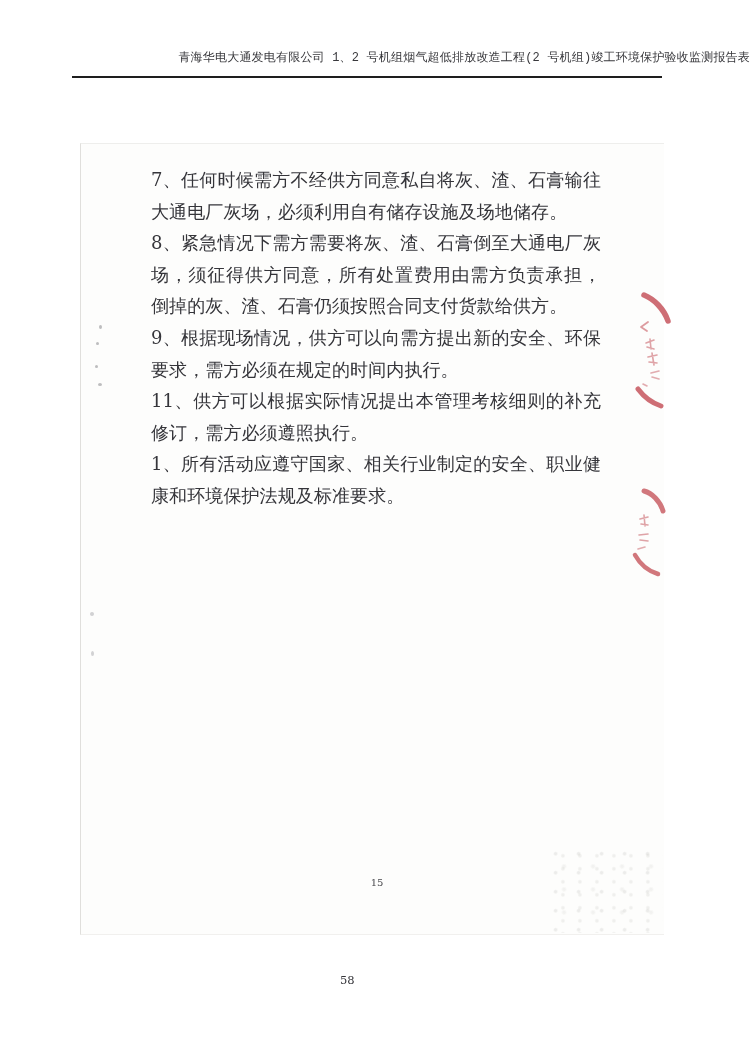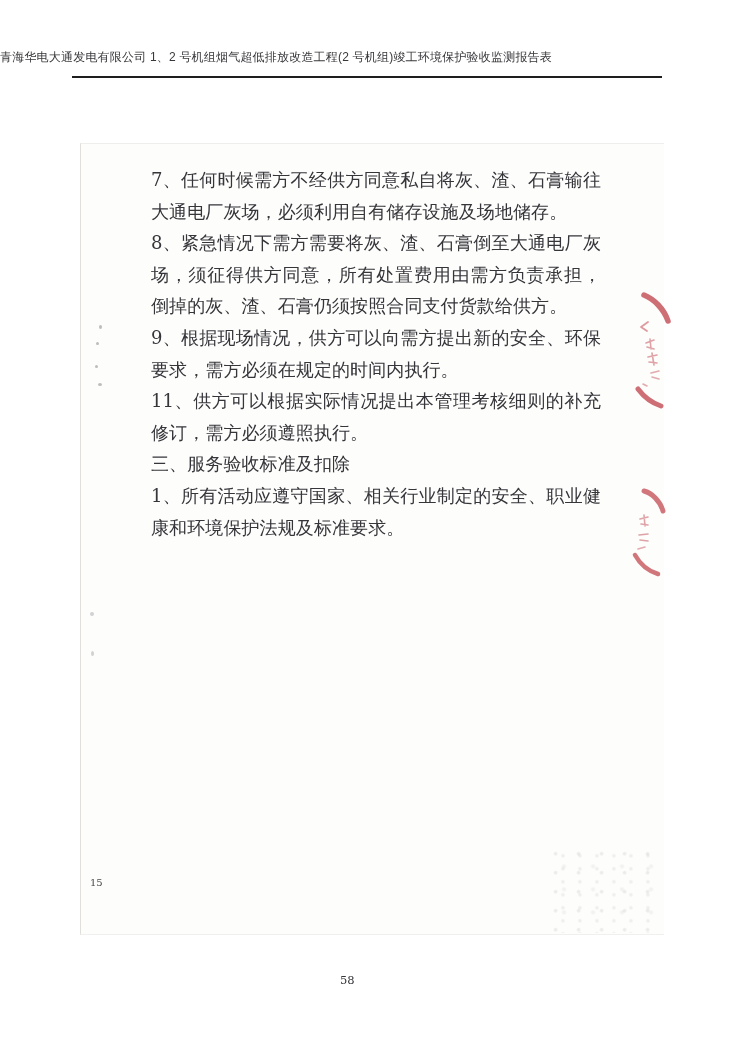--- a/index.html
+++ b/index.html
@@ -3,25 +3,25 @@
 <meta charset="utf-8">
 <style>
   * { margin: 0; padding: 0; box-sizing: border-box; }
   html, body { width: 750px; height: 1060px; background: #ffffff; overflow: hidden; }
   body { position: relative; font-family: "DejaVu Serif", serif; }
 
   .header-title {
     position: absolute;
     left: 0; right: 0;
     top: 49px;
-    text-align: left;
+    text-align: right;
     font-size: 12px;
     letter-spacing: 0.2px;
     color: #38383c;
-    font-family: Liberation Sans, sans-serif;
+    font-family: Liberation Mono, monospace;
   }
 
   .header-rule {
     position: absolute;
     left: 72px;
     top: 76px;
     width: 590px;
     height: 2px;
     background: #1e1e1e;
   }
@@ -63,21 +63,21 @@
     line-height: 31.6px;
     text-align: justify;
     letter-spacing: 0.1px;
   }
 
   .inner-page-number {
     position: absolute;
     left: 80px;
     width: 584px;
     top: 877px;
-    text-align: left;
+    text-align: center;
     font-size: 10px;
     color: #4a4a4e;
     padding-left: 10px;
   }
 
   .outer-page-number {
     position: absolute;
     left: 340px;
     top: 973px;
     width: 48px;
@@ -106,21 +106,20 @@
 
 <div class="inner-page">
   <div class="scan-noise"></div>
 </div>
 
 <div class="content">
   <p>7、任何时候需方不经供方同意私自将灰、渣、石膏输往大通电厂灰场，必须利用自有储存设施及场地储存。</p>
   <p>8、紧急情况下需方需要将灰、渣、石膏倒至大通电厂灰场，须征得供方同意，所有处置费用由需方负责承担，倒掉的灰、渣、石膏仍须按照合同支付货款给供方。</p>
   <p>9、根据现场情况，供方可以向需方提出新的安全、环保要求，需方必须在规定的时间内执行。</p>
   <p>11、供方可以根据实际情况提出本管理考核细则的补充修订，需方必须遵照执行。</p>
-  <p>三、服务验收标准及扣除</p>
   <p>1、所有活动应遵守国家、相关行业制定的安全、职业健康和环境保护法规及标准要求。</p>
 </div>
 
 <svg class="seal seal-upper" viewBox="0 0 45 130" xmlns="http://www.w3.org/2000/svg">
   <path d="M16,8 C26,12 36,22 40,34" fill="none" stroke="#c24a52" stroke-width="5.5" stroke-linecap="round" opacity="0.8"></path>
   <path d="M13,40 l7,-5 M13,40 l6,4" fill="none" stroke="#c24a52" stroke-width="1.8" stroke-linecap="round" opacity="0.55"></path>
   <path d="M18,56 l8,-3 M19,60 l7,2 M22,52 l1,10" fill="none" stroke="#c24a52" stroke-width="1.6" stroke-linecap="round" opacity="0.5"></path>
   <path d="M20,70 l9,-2 M21,75 l8,1 M24,66 l2,12" fill="none" stroke="#c24a52" stroke-width="1.6" stroke-linecap="round" opacity="0.5"></path>
   <path d="M23,86 l8,-2 M24,90 l7,2" fill="none" stroke="#c24a52" stroke-width="1.6" stroke-linecap="round" opacity="0.45"></path>
   <path d="M15,97 l4,2" fill="none" stroke="#c24a52" stroke-width="1.6" stroke-linecap="round" opacity="0.45"></path>

